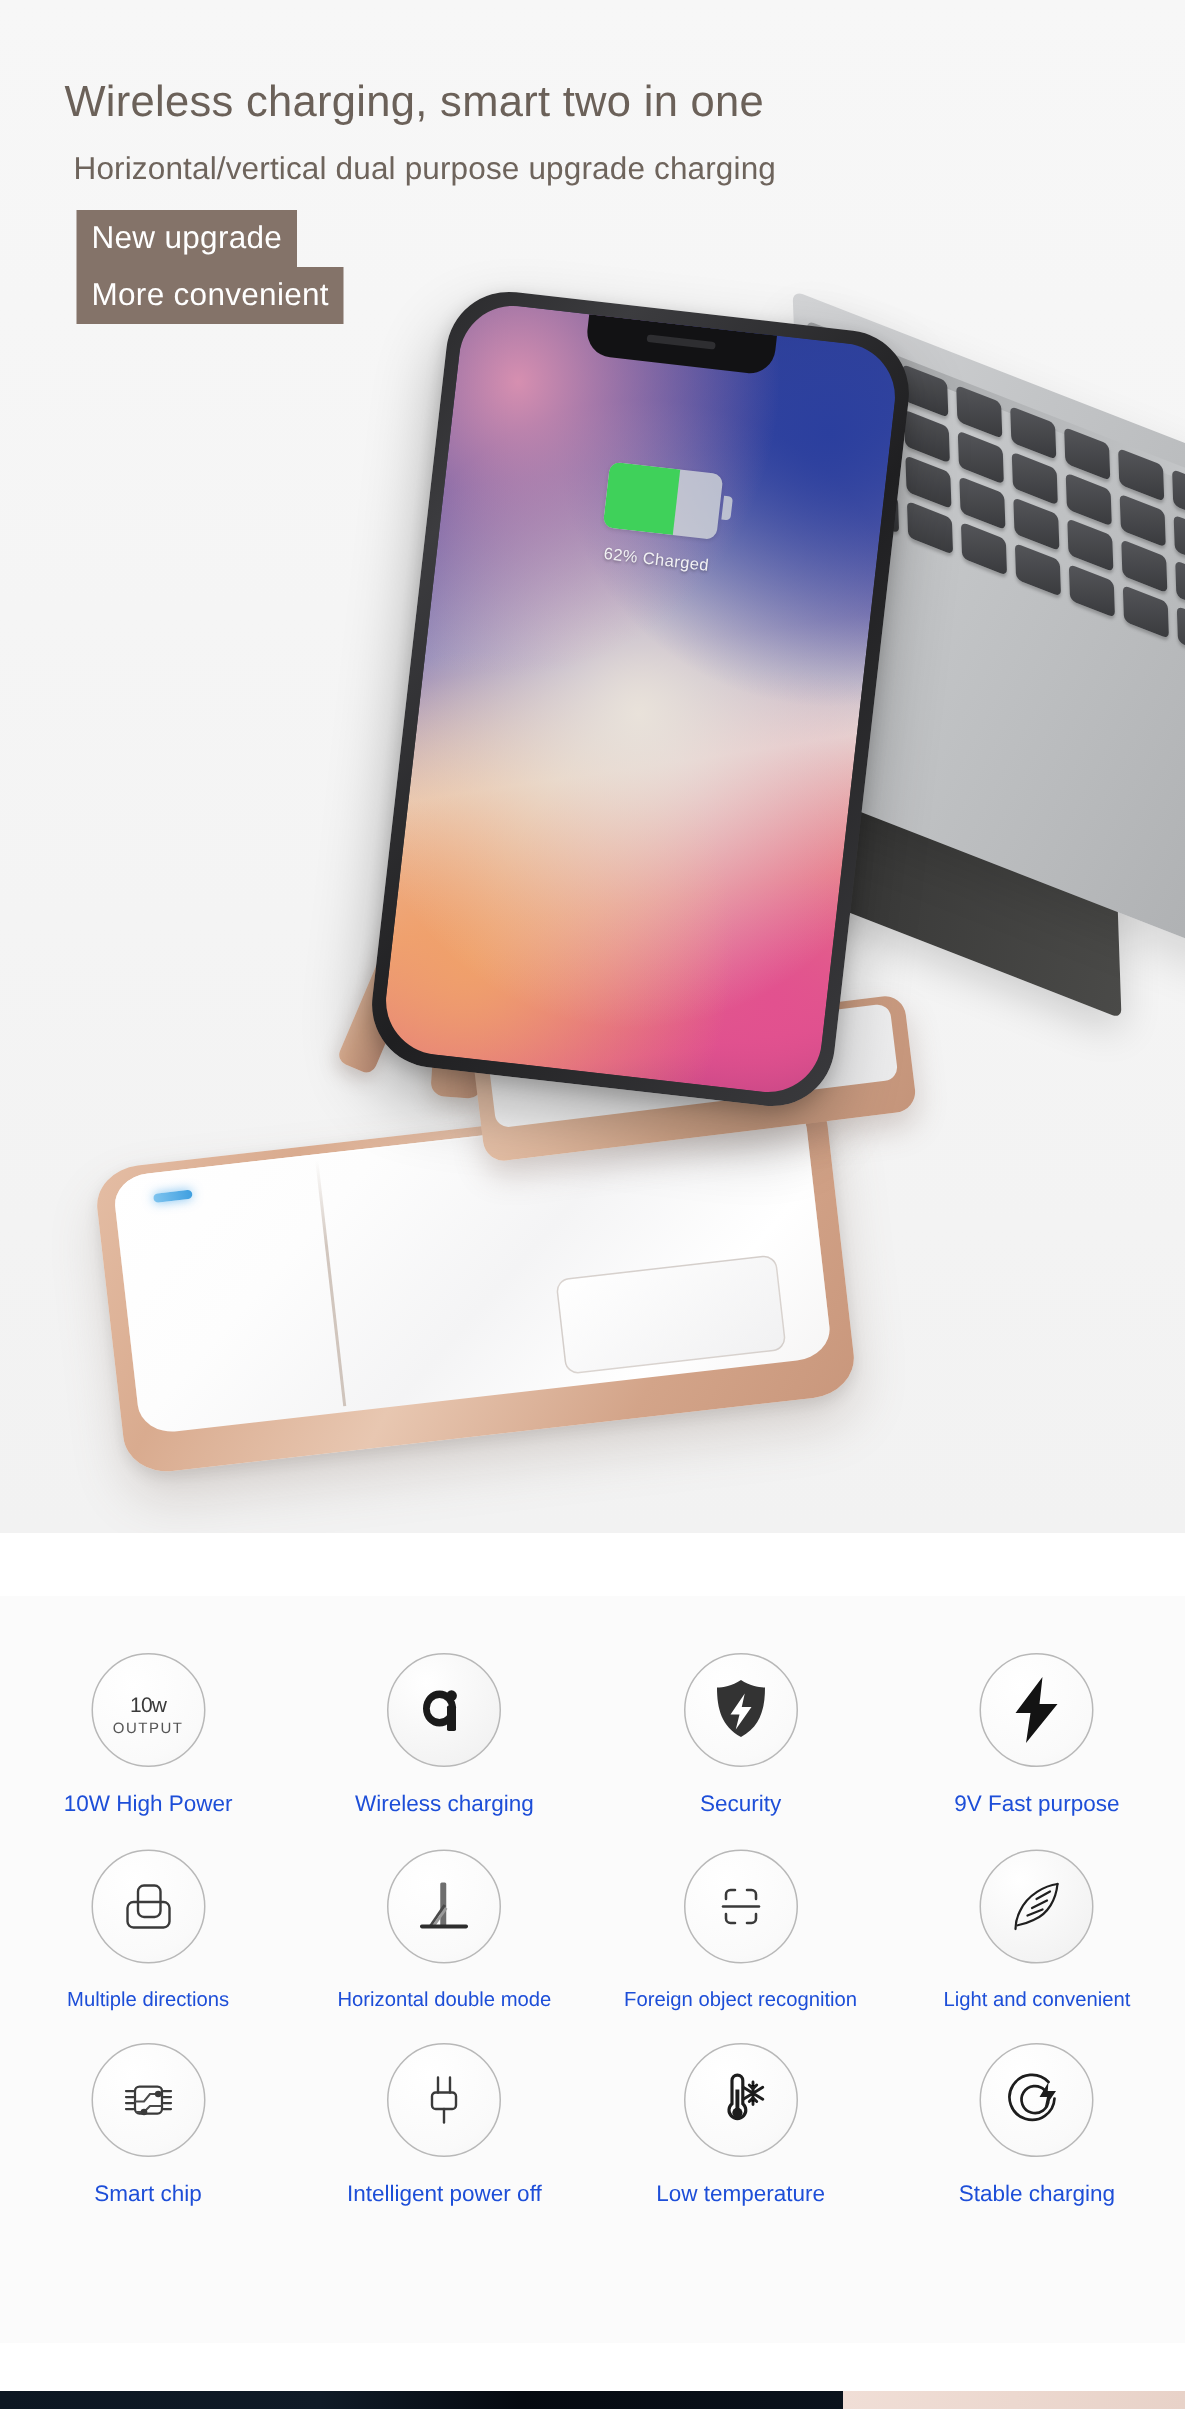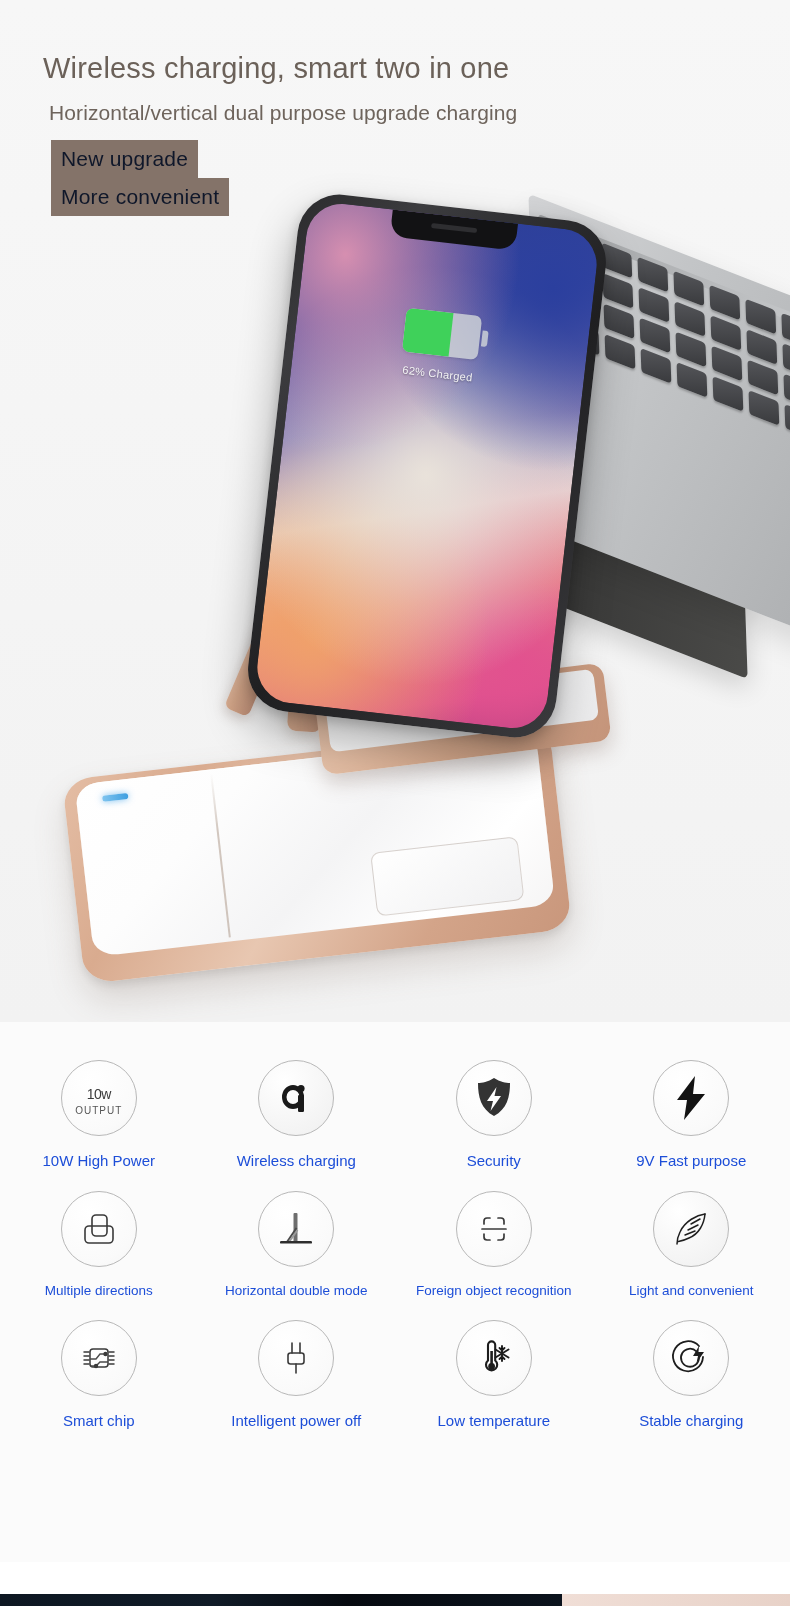--- a/index.html
+++ b/index.html
@@ -19,21 +19,21 @@
   .headline {
     font-size:29px; font-weight:400; color:#6b6159; letter-spacing:.2px;
     line-height:1.15; white-space:nowrap;
   }
   .subheadline {
     margin-top:16px; margin-left:6px; font-size:21px; font-weight:400;
     color:#6e645c; letter-spacing:.1px; white-space:nowrap;
   }
   .badges { margin-top:15px; margin-left:8px; }
   .badge {
-    display:inline-block; background:#847369; color:#0f172a;
+    display:inline-block; background:#847369; color:#ffffff;
     font-size:21px; line-height:1; padding:8px 10px 9px 10px;
     letter-spacing:.2px; white-space:nowrap;
   }
   .badge-row { display:block; }
 
   
   .laptop { position:absolute; left:520px; top:296px; width:340px; height:350px; z-index:5; }
   .laptop-lid {
     position:absolute; left:-8px; top:6px; width:230px; height:330px;
     background:linear-gradient(100deg,#30302f 0%,#3a3a39 40%,#4a4a48 100%);
@@ -155,21 +155,21 @@
     position:absolute; left:78px; top:14px; width:6px; height:16px;
     border-radius:0 3px 3px 0; background:rgba(208,212,216,.82);
   }
   .batt-label {
     margin-top:12px; font-size:11px; color:#f2f2f4; letter-spacing:.3px;
     text-shadow:0 1px 2px rgba(0,0,0,.35);
   }
 
   
   .features {
-    position:absolute; left:0; top:1022px; width:790px; height:540px;
+    position:absolute; left:0; top:1064px; width:790px; height:540px;
     background:#fbfbfb;
   }
   .frow { display:flex; width:790px; }
   .fcell {
     flex:1 1 0; display:flex; flex-direction:column;
     align-items:center; justify-content:flex-start;
   }
   .row1 { padding-top:38px; }
   .row2 { padding-top:22px; }
   .row3 { padding-top:22px; }

